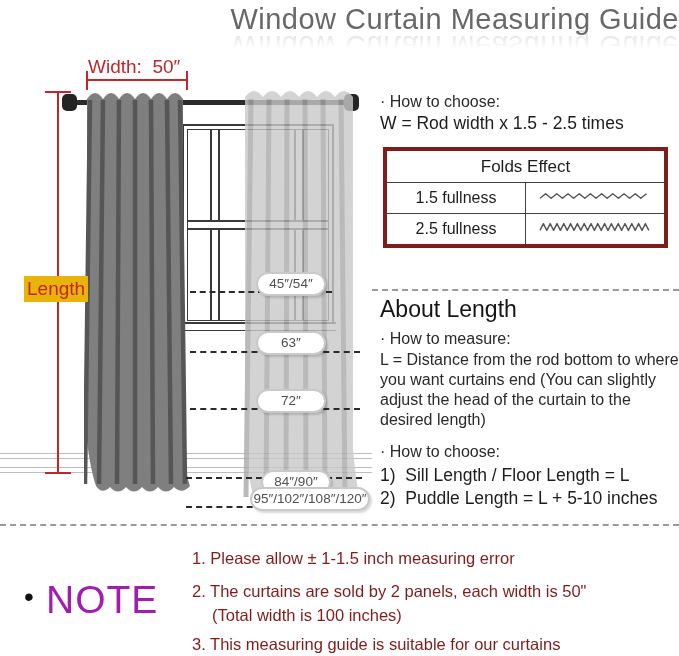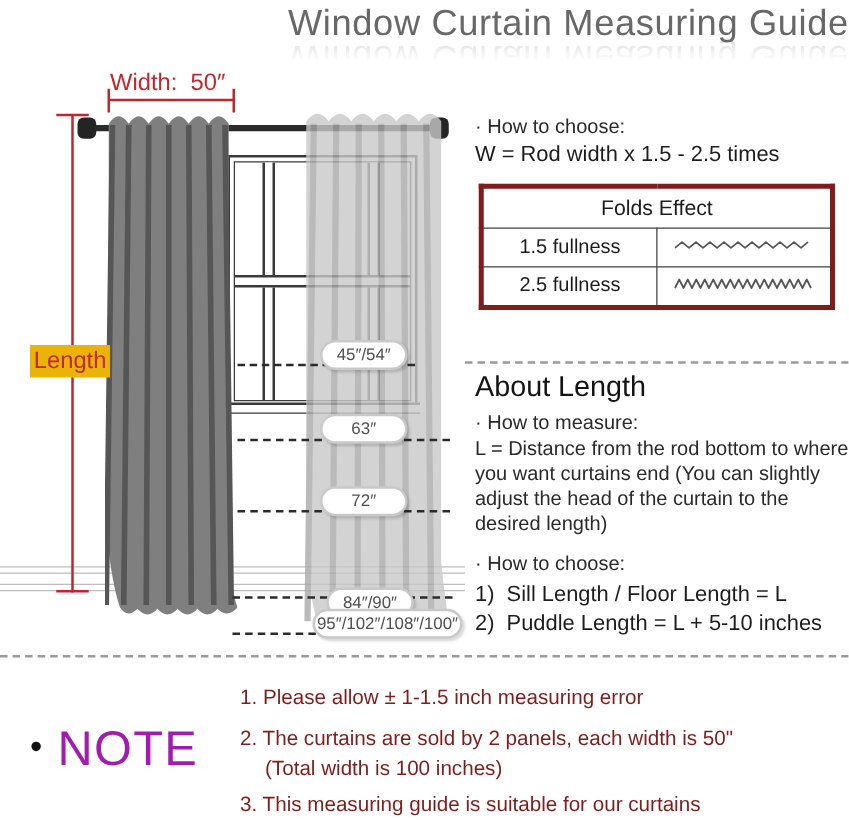--- a/index.html
+++ b/index.html
@@ -127,21 +127,21 @@
     <div class="abs dash" style="left:190px;top:241px;width:142px;"></div>
     <div class="abs dash" style="left:190px;top:301px;width:170px;"></div>
     <div class="abs dash" style="left:190px;top:358px;width:170px;"></div>
     <div class="abs dash" style="left:186px;top:427px;width:176px;"></div>
     <div class="abs dash" style="left:186px;top:456px;width:178px;"></div>
 
     <div class="abs pill" style="left:256px;top:222px;width:66px;">45″/54″</div>
     <div class="abs pill" style="left:256px;top:281px;width:66px;">63″</div>
     <div class="abs pill" style="left:256px;top:339px;width:66px;">72″</div>
     <div class="abs pill" style="left:261px;top:409px;width:66px;margin-top:11px;">84″/90″</div>
-    <div class="abs pill" style="left:250px;top:437px;width:116px;">95″/102″/108″/100″</div>
+    <div class="abs pill" style="left:250px;top:437px;width:116px;">95″/102″/108″/120″</div>
 
     <div class="abs red w-label">Width:  50″</div>
     <div class="abs w-line"></div>
     <div class="abs w-tick" style="left:86px;"></div>
     <div class="abs w-tick" style="left:186px;"></div>
 
     <div class="abs len-line"></div>
     <div class="abs len-tick" style="top:41px;"></div>
     <div class="abs len-tick" style="top:422px;"></div>
     <div class="abs red len-label">Length</div>

